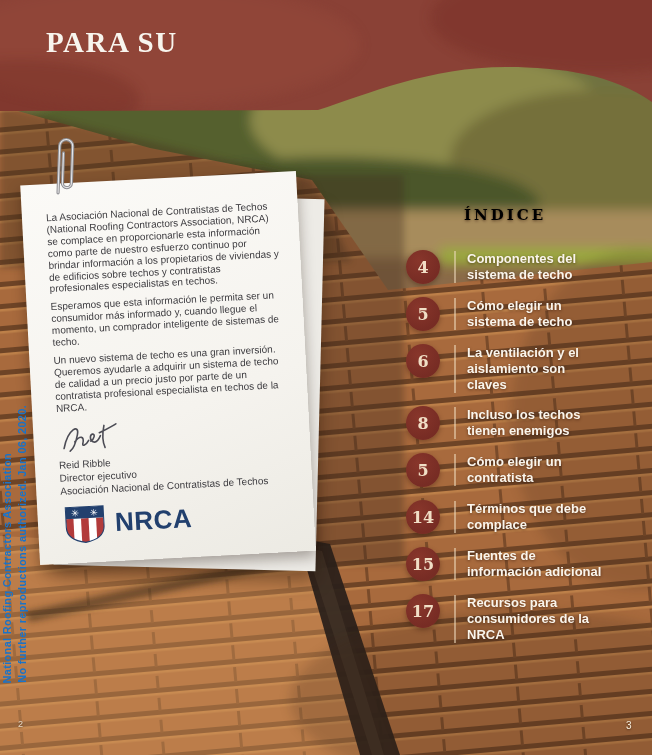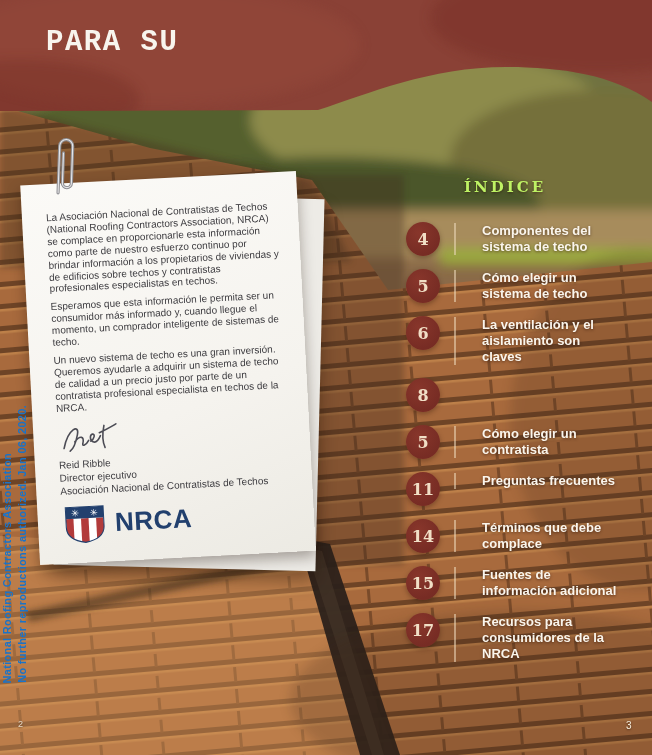--- a/index.html
+++ b/index.html
@@ -9,21 +9,21 @@
   html,body{margin:0;padding:0;background:#222;}
   .page{
     position:relative;width:652px;height:755px;overflow:hidden;
     font-family:"Liberation Sans",sans-serif;background:#8a6a48;
   }
   .bg-svg{position:absolute;left:0;top:0;z-index:0;}
 
   
   .masthead-title{
     position:absolute;left:46px;top:24px;z-index:3;
-    font-family:Liberation Mono, monospace;font-weight:bold;
+    font-family:Liberation Serif, serif;font-weight:bold;
     font-size:29px;line-height:37px;letter-spacing:1.5px;color:#f8f5ee;
   }
   .masthead-title span{display:block;}
 
   
   .card-back{
     position:absolute;left:58px;top:196px;width:262px;height:372px;z-index:1;
     background:#edebe6;transform:rotate(1.4deg);
     box-shadow:0 10px 18px rgba(30,15,5,.40);
   }
@@ -42,34 +42,35 @@
   .logo-text{
     font-size:26px;font-weight:bold;letter-spacing:.5px;
     color:var(--c-logo_navy,#22406e);
   }
   .paperclip{position:absolute;left:50px;top:133px;z-index:3;transform:rotate(2deg);}
 
   
   .index-panel{position:absolute;left:406px;top:178px;width:244px;z-index:2;}
   .index-heading{
     font-family:"DejaVu Serif","Liberation Serif",serif;font-weight:bold;
-    font-size:15px;letter-spacing:3px;color:#bef264;margin-left:58px;
+    font-size:15px;letter-spacing:3px;color:#000000;margin-left:58px;
     text-shadow:0 1px 3px rgba(40,15,5,.55);
+    margin-top:28px;
   }
   .index-list{display:flex;flex-direction:column;gap:13px;margin-top:26px;}
   .index-item{display:flex;align-items:flex-start;gap:14px;}
   .index-num{
     flex:none;width:34px;height:34px;border-radius:50%;
     display:flex;align-items:center;justify-content:center;
     background:radial-gradient(circle at 38% 32%, #88362b 0%, var(--c-circle,#772c24) 70%);
     color:#f1dfc6;font-family:"DejaVu Serif","Liberation Serif",serif;
     font-weight:bold;font-size:16px;box-shadow:0 2px 5px rgba(40,15,5,.35);
   }
   .index-label{
-    width:136px;margin-top:1px;padding-left:26px;
+    width:136px;margin-top:1px;padding-left:11px;
     border-left:2px solid rgba(238,219,190,.55);
     font-size:13px;line-height:16px;font-weight:bold;color:#faf5ec;
     text-shadow:0 1px 3px rgba(40,15,5,.55);
   }
 
   
   .watermark{
     position:absolute;left:1px;bottom:72px;z-index:6;display:flex;gap:3px;
     align-items:flex-end;
   }
@@ -207,28 +208,25 @@
       <div class="index-item">
         <div class="index-num">5</div>
         <div class="index-label">Cómo elegir un sistema de techo</div>
       </div>
       <div class="index-item">
         <div class="index-num">6</div>
         <div class="index-label">La ventilación y el aislamiento son claves</div>
       </div>
       <div class="index-item">
         <div class="index-num">8</div>
+        <div class="index-label">Incluso los techos tienen enemigos</div>
       </div>
       <div class="index-item">
         <div class="index-num">5</div>
         <div class="index-label">Cómo elegir un contratista</div>
-      </div>
-      <div class="index-item">
-        <div class="index-num">11</div>
-        <div class="index-label">Preguntas frecuentes</div>
       </div>
       <div class="index-item">
         <div class="index-num">14</div>
         <div class="index-label">Términos que debe complace</div>
       </div>
       <div class="index-item">
         <div class="index-num">15</div>
         <div class="index-label">Fuentes de información adicional</div>
       </div>
       <div class="index-item">

